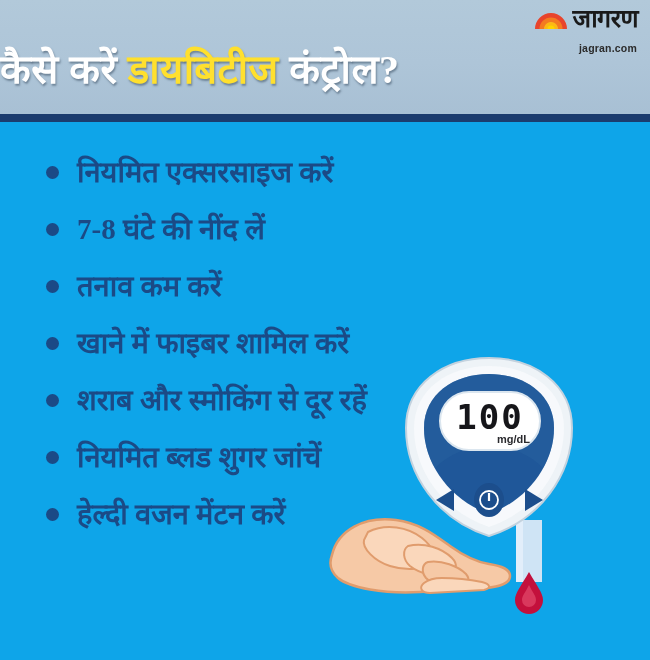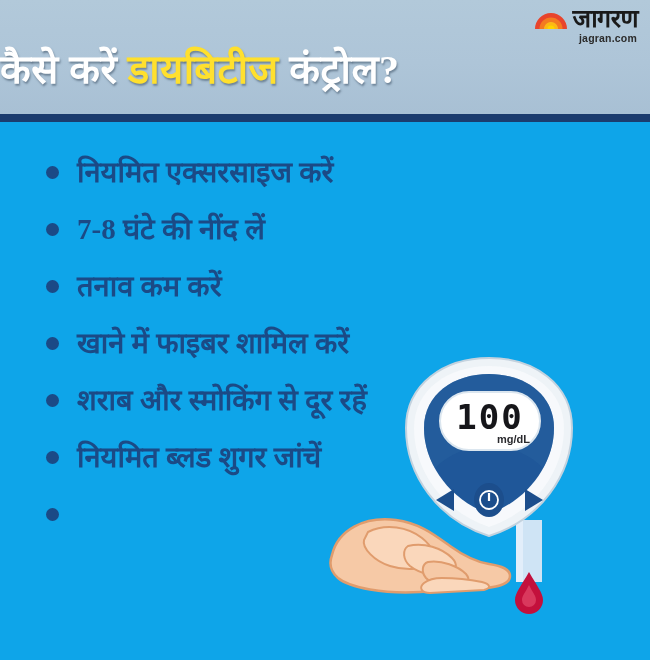--- a/index.html
+++ b/index.html
@@ -60,21 +60,21 @@
     font-size: 25px;
     font-weight: bold;
     color: #1a1a1a;
     letter-spacing: -0.5px;
     line-height: 1;
   }
   .logo-sub {
     font-size: 10.5px;
     color: #2b2b2b;
     font-weight: bold;
-    margin-top: 1px;
+    margin-top: 11px;
     margin-right: 1px;
     letter-spacing: 0.2px;
   }
 
   
   .title {
     position: absolute;
     left: 0;
     top: 48px;
     width: 650px;
@@ -197,20 +197,21 @@
     <li class="list-item">
       <span class="bullet"></span>
       <span class="item-text">शराब और स्मोकिंग से दूर रहें</span>
     </li>
     <li class="list-item">
       <span class="bullet"></span>
       <span class="item-text">नियमित ब्लड शुगर जांचें</span>
     </li>
     <li class="list-item">
       <span class="bullet"></span>
+      <span class="item-text">हेल्दी वजन मेंटन करें</span>
     </li>
   </ul>
 
   <div class="illustration">
     <svg class="illus-svg" width="330" height="310" viewBox="0 0 330 310">
 
       <g>
         <rect x="192" y="170" width="26" height="62" fill="#cfe4f5"></rect>
         <rect x="192" y="170" width="7" height="62" fill="#e2eefa"></rect>
       </g>

